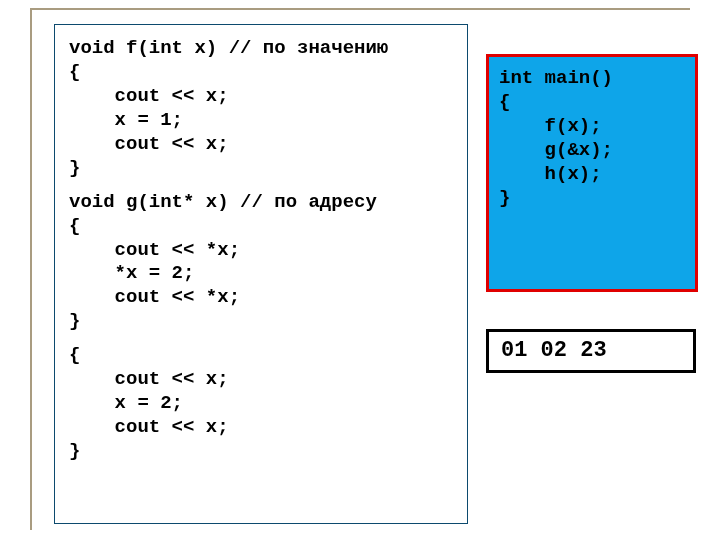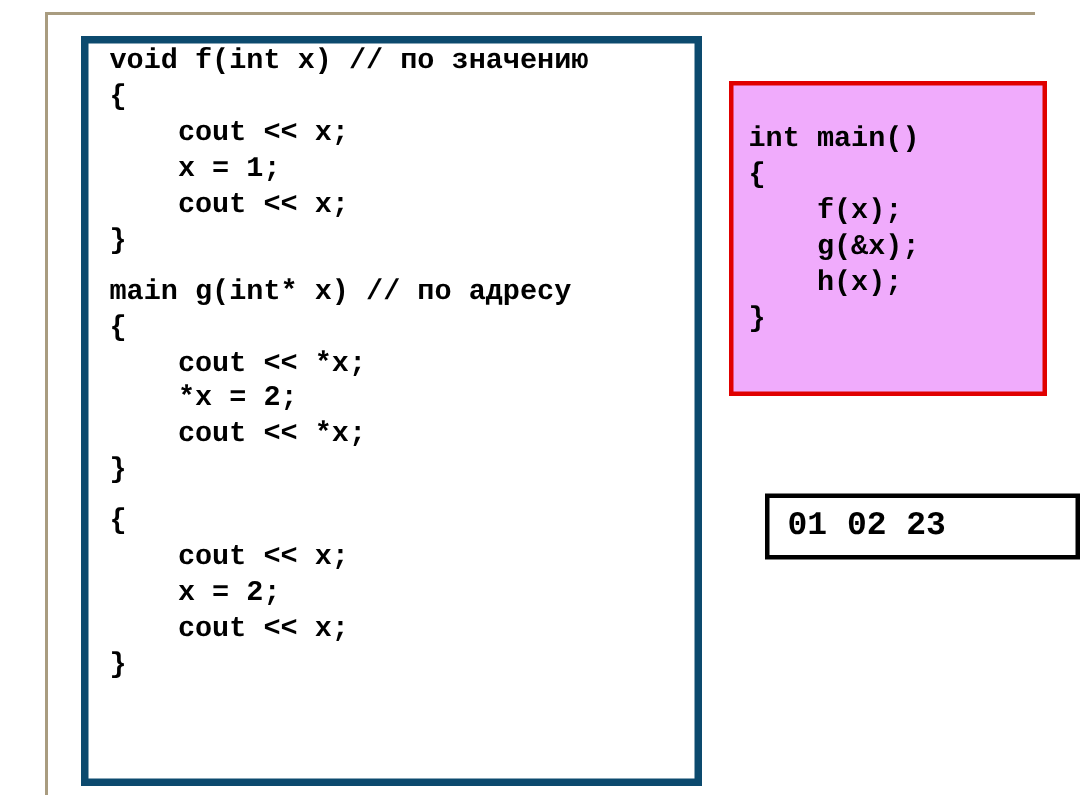--- a/index.html
+++ b/index.html
@@ -20,47 +20,46 @@
     border-top: 2px solid #a99c80;
     border-left: 2px solid #a99c80;
     box-sizing: border-box;
   }
   .left-code-box {
     position: absolute;
     left: 54px;
     top: 24px;
     width: 414px;
     height: 500px;
-    border: 5px solid #0c4a6e;
+    border: 1px solid #0c4a6e;
     box-sizing: border-box;
-    padding: 0 14px;
+    padding: 12px 14px;
     background: #ffffff;
   }
   .right-code-box {
     position: absolute;
     left: 486px;
     top: 54px;
     width: 212px;
-    height: 210px;
+    height: 238px;
     border: 3px solid #e00000;
     box-sizing: border-box;
-    padding: 24px 10px;
-    background: #f0abfc;
+    padding: 10px 10px;
+    background: #0ea5e9;
   }
   .output-box {
     position: absolute;
     left: 486px;
     top: 329px;
     width: 210px;
     height: 44px;
     border: 3px solid #000000;
     box-sizing: border-box;
     background: #ffffff;
     padding: 6px 12px;
-    margin-left: 24px;
   }
   .code-block {
     font-family: "Courier New", monospace;
     font-size: 19px;
     font-weight: bold;
     color: #000000;
     white-space: pre;
     line-height: 1.26;
   }
   .output-text {
@@ -80,21 +79,21 @@
 <div class="slide-area"></div>
 
 <div class="left-code-box">
   <div class="code-block">void f(int x) // по значению</div>
   <div class="code-block">{</div>
   <div class="code-block">    cout &lt;&lt; x;</div>
   <div class="code-block">    x = 1;</div>
   <div class="code-block">    cout &lt;&lt; x;</div>
   <div class="code-block">}</div>
   <div class="gap"></div>
-  <div class="code-block">main g(int* x) // по адресу</div>
+  <div class="code-block">void g(int* x) // по адресу</div>
   <div class="code-block">{</div>
   <div class="code-block">    cout &lt;&lt; *x;</div>
   <div class="code-block">    *x = 2;</div>
   <div class="code-block">    cout &lt;&lt; *x;</div>
   <div class="code-block">}</div>
   <div class="gap"></div>
   <div class="code-block">{</div>
   <div class="code-block">    cout &lt;&lt; x;</div>
   <div class="code-block">    x = 2;</div>
   <div class="code-block">    cout &lt;&lt; x;</div>

